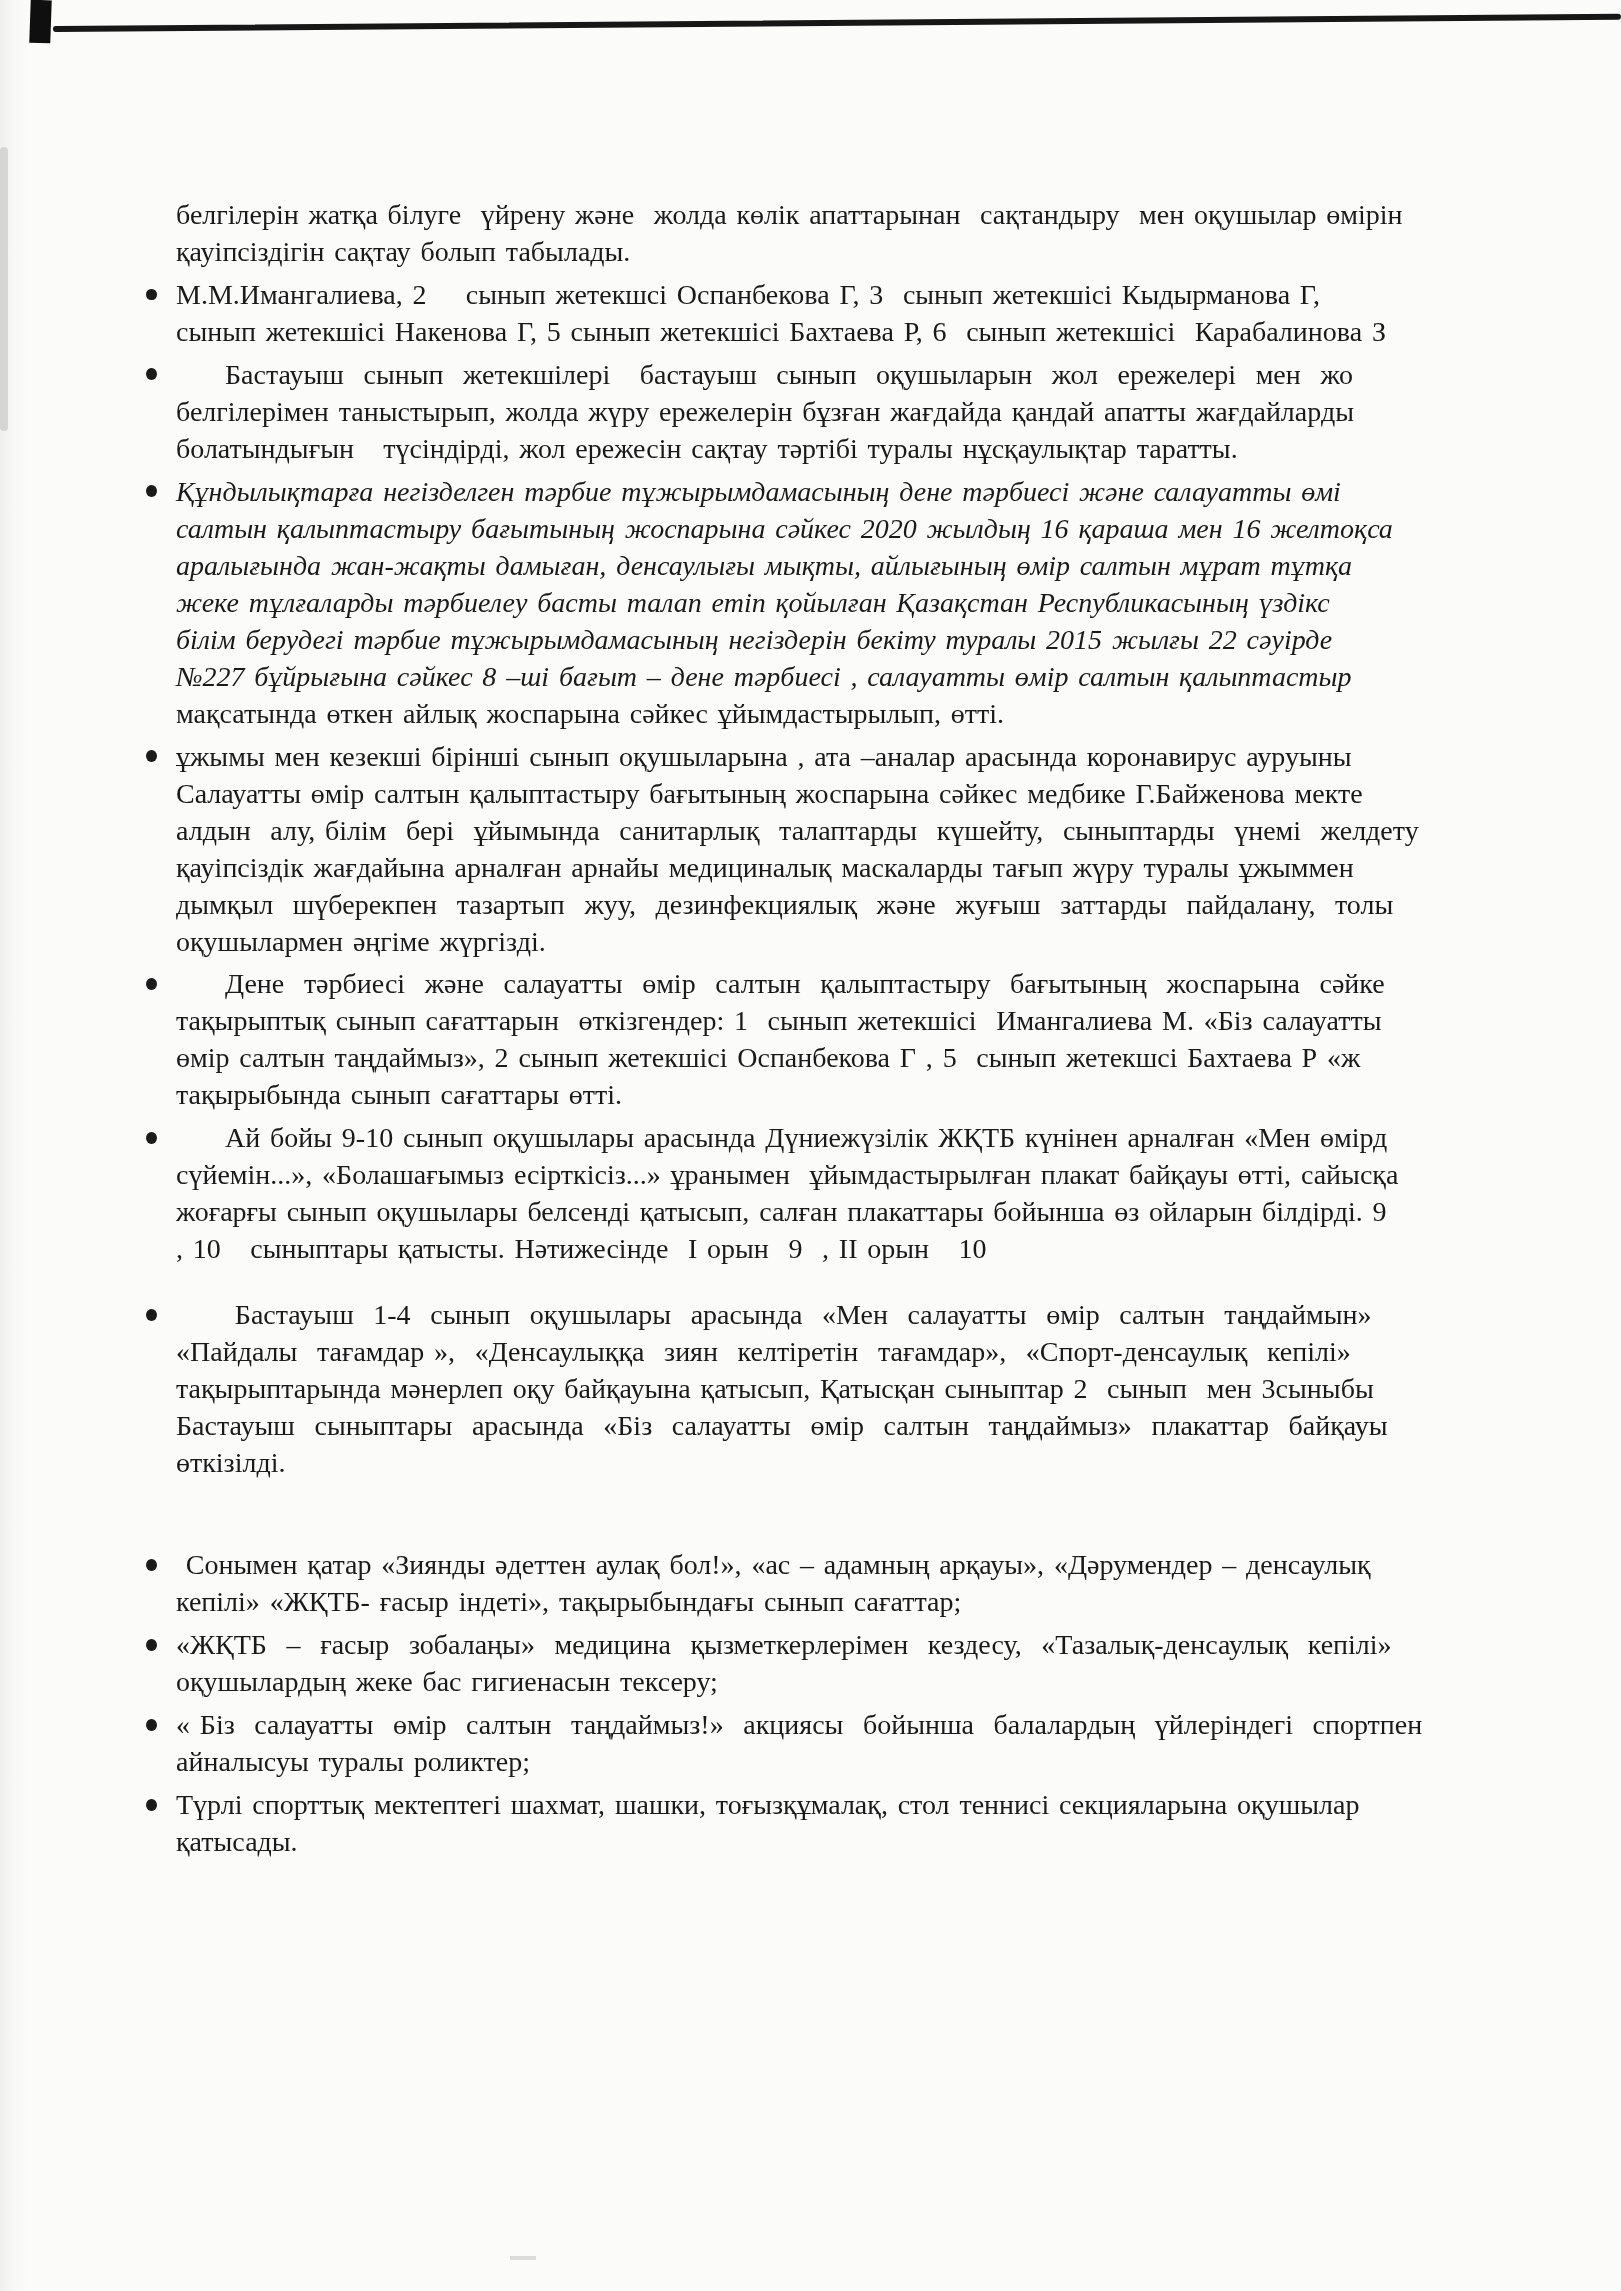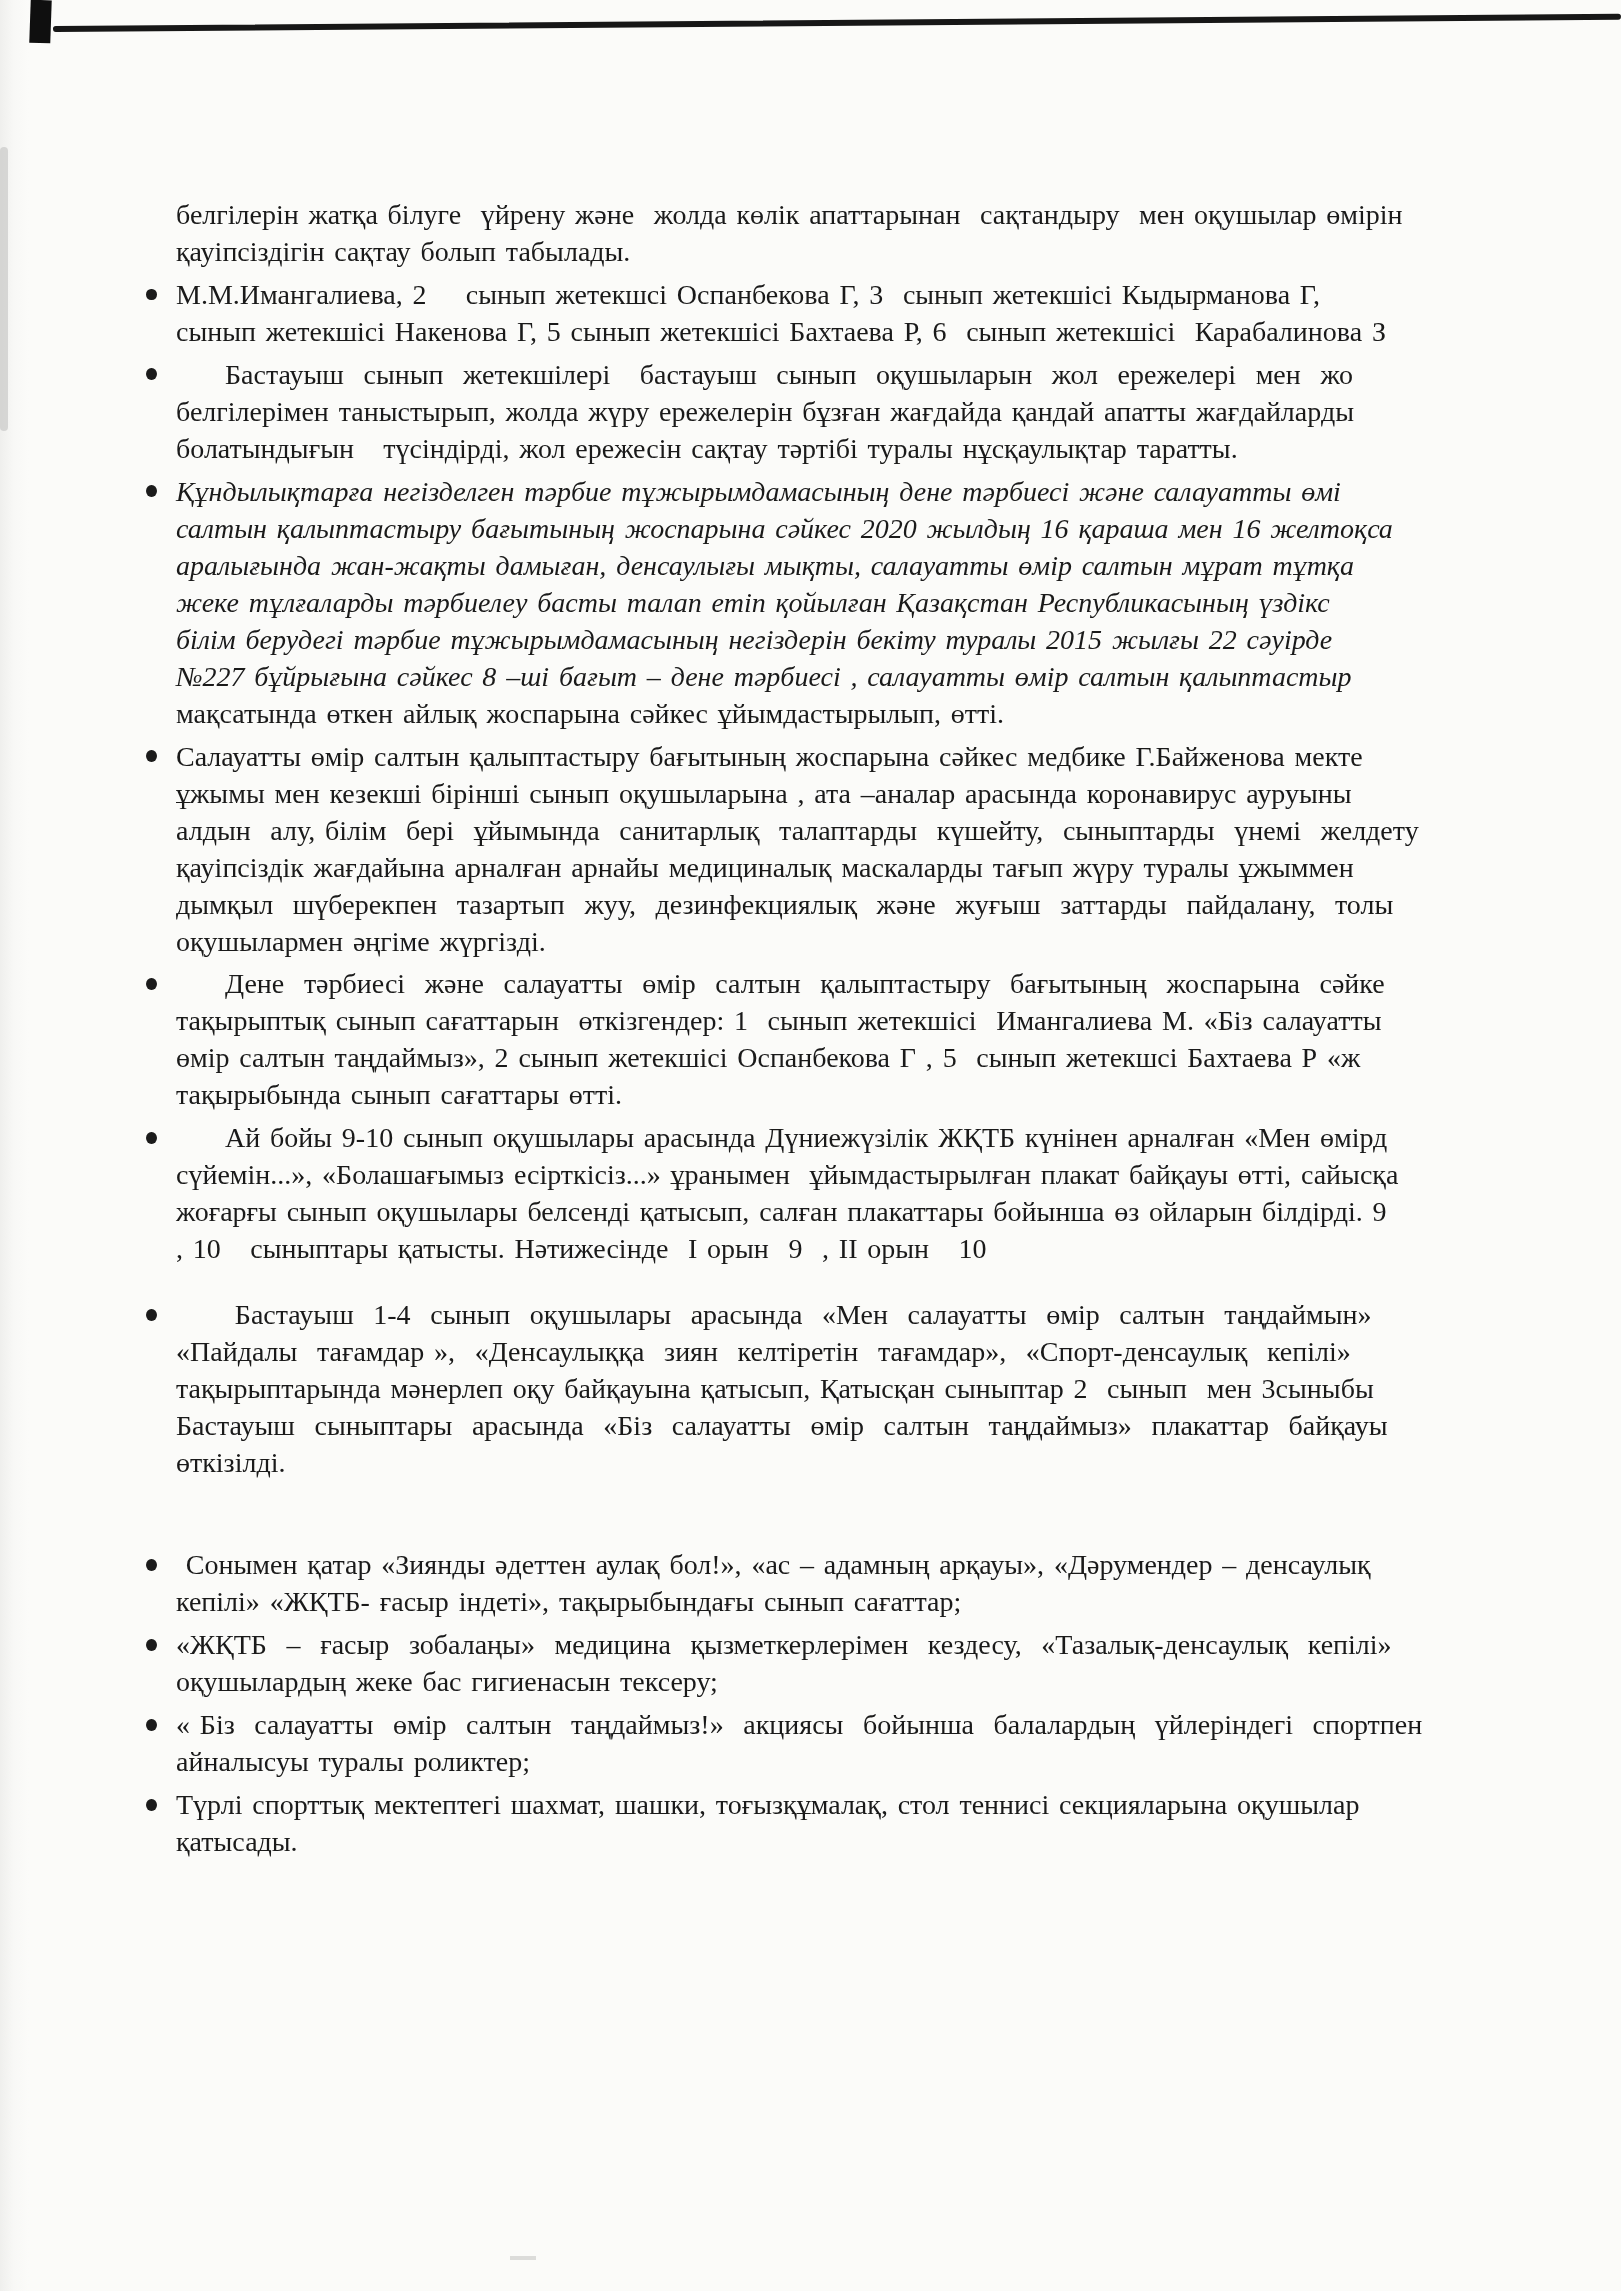--- a/index.html
+++ b/index.html
@@ -80,30 +80,30 @@
       <div class="para">
         <span class="bullet"></span>
         <div class="line">     Бастауыш  сынып  жетекшілері   бастауыш  сынып  оқушыларын  жол  ережелері  мен  жо</div>
         <div class="line">белгілерімен таныстырып, жолда жүру ережелерін бұзған жағдайда қандай апатты жағдайларды</div>
         <div class="line">болатындығын   түсіндірді, жол ережесін сақтау тәртібі туралы нұсқаулықтар таратты.</div>
       </div>
       <div class="para">
         <span class="bullet"></span>
         <div class="line it">Құндылықтарға негізделген тәрбие тұжырымдамасының дене тәрбиесі және салауатты өмі</div>
         <div class="line it">салтын қалыптастыру бағытының жоспарына сәйкес 2020 жылдың 16 қараша мен 16 желтоқса</div>
-        <div class="line it">аралығында жан-жақты дамыған, денсаулығы мықты, салауатты өмір салтын мұрат тұтқа</div>
+        <div class="line it">аралығында жан-жақты дамыған, денсаулығы мықты, айлығының өмір салтын мұрат тұтқа</div>
         <div class="line it">жеке тұлғаларды тәрбиелеу басты талап етіп қойылған Қазақстан Республикасының үздікс</div>
         <div class="line it">білім берудегі тәрбие тұжырымдамасының негіздерін бекіту туралы 2015 жылғы 22 сәуірде</div>
         <div class="line it">№227 бұйрығына сәйкес 8 –ші бағыт – дене тәрбиесі , салауатты өмір салтын қалыптастыр</div>
         <div class="line">мақсатында өткен айлық жоспарына сәйкес ұйымдастырылып, өтті.</div>
       </div>
       <div class="para">
         <span class="bullet"></span>
+        <div class="line">ұжымы мен кезекші бірінші сынып оқушыларына , ата –аналар арасында коронавирус ауруыны</div>
         <div class="line">Салауатты өмір салтын қалыптастыру бағытының жоспарына сәйкес медбике Г.Байженова мекте</div>
-        <div class="line">ұжымы мен кезекші бірінші сынып оқушыларына , ата –аналар арасында коронавирус ауруыны</div>
         <div class="line">алдын  алу, білім  бері  ұйымында  санитарлық  талаптарды  күшейту,  сыныптарды  үнемі  желдету</div>
         <div class="line">қауіпсіздік жағдайына арналған арнайы медициналық маскаларды тағып жүру туралы ұжыммен</div>
         <div class="line">дымқыл  шүберекпен  тазартып  жуу,  дезинфекциялық  және  жуғыш  заттарды  пайдалану,  толы</div>
         <div class="line">оқушылармен әңгіме жүргізді.</div>
       </div>
       <div class="para">
         <span class="bullet"></span>
         <div class="line">     Дене  тәрбиесі  және  салауатты  өмір  салтын  қалыптастыру  бағытының  жоспарына  сәйке</div>
         <div class="line">тақырыптық сынып сағаттарын  өткізгендер: 1  сынып жетекшісі  Имангалиева М. «Біз салауатты</div>
         <div class="line">өмір салтын таңдаймыз», 2 сынып жетекшісі Оспанбекова Г , 5  сынып жетекшсі Бахтаева Р «ж</div>

